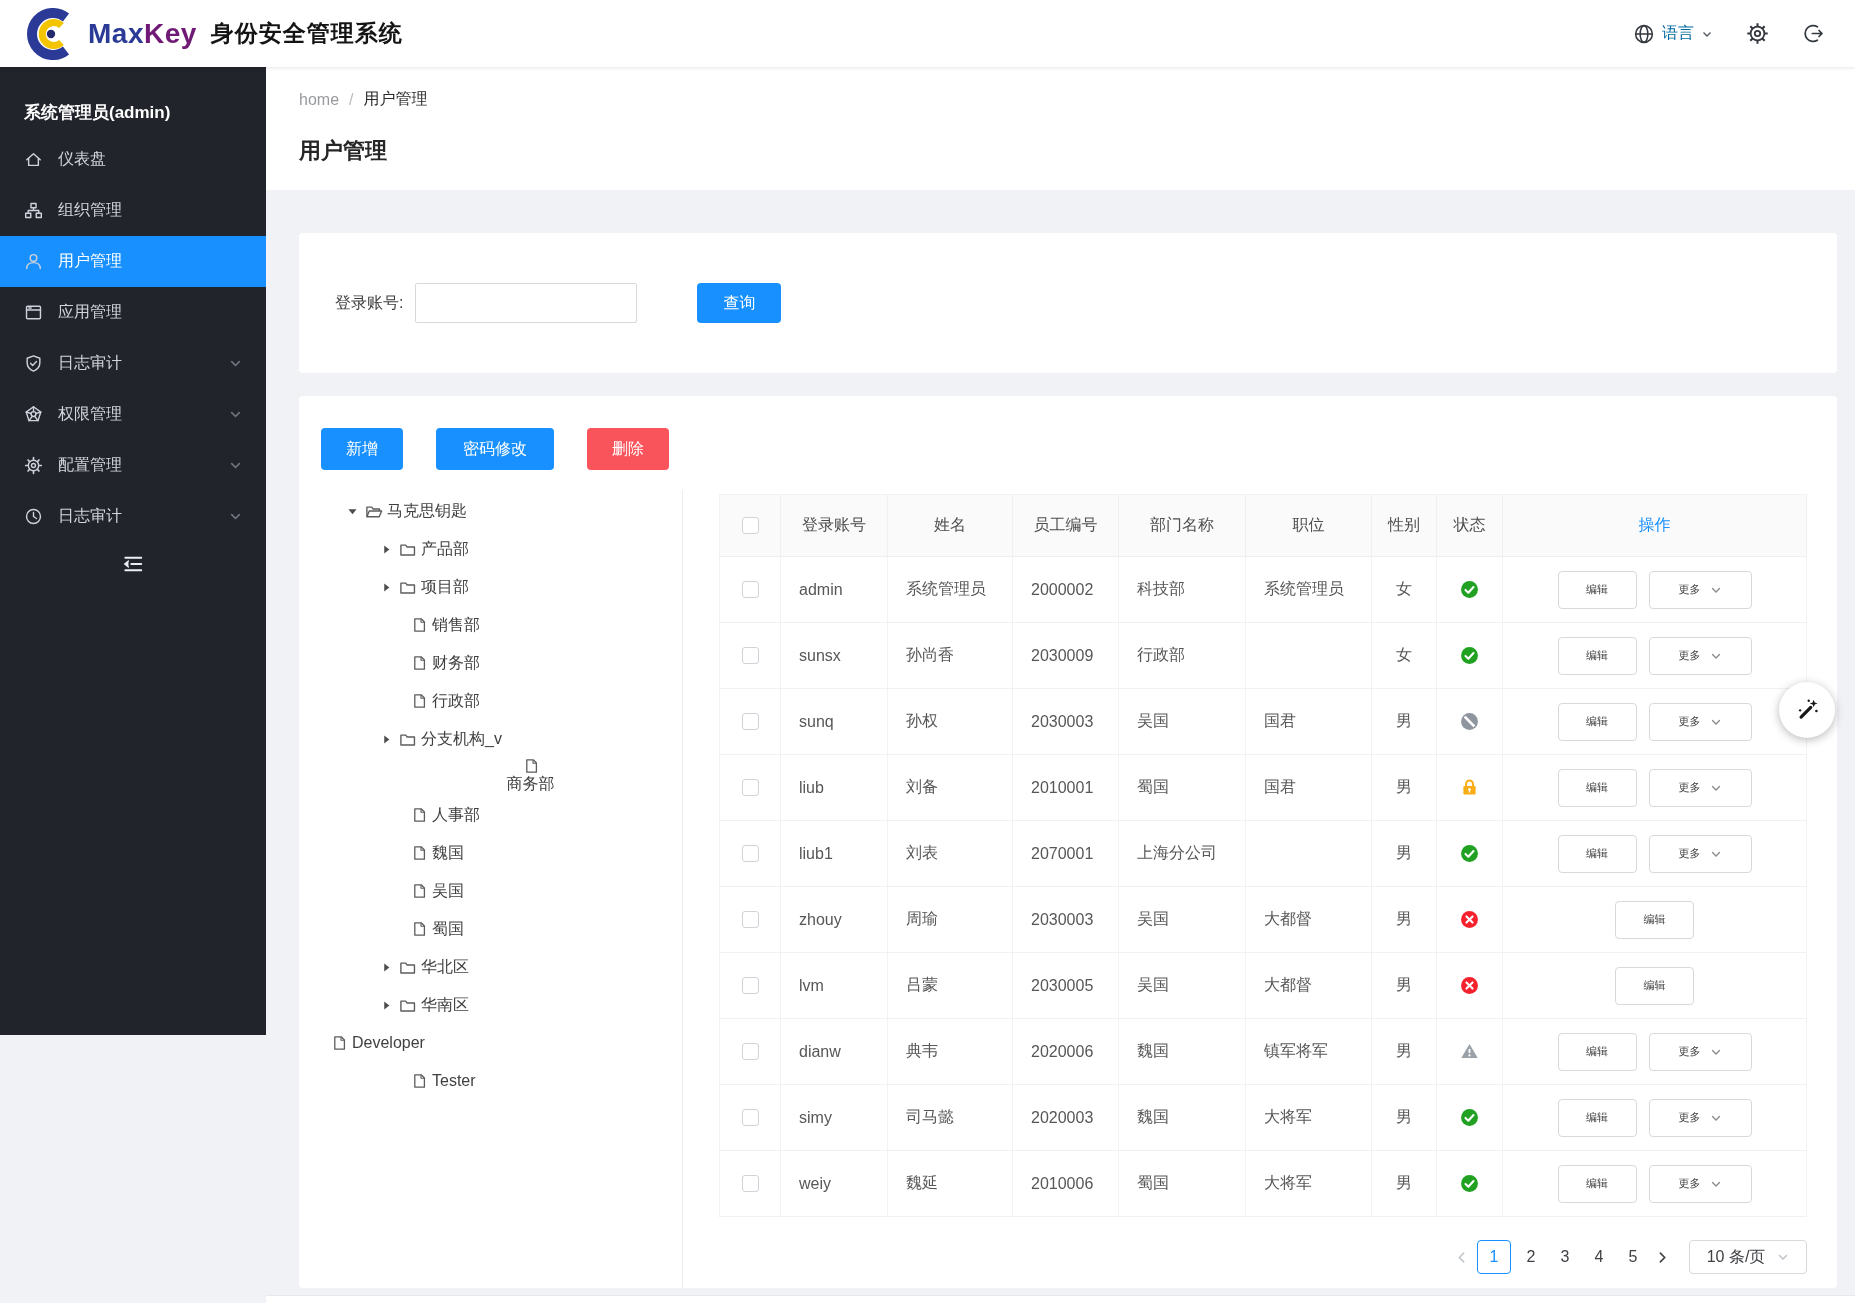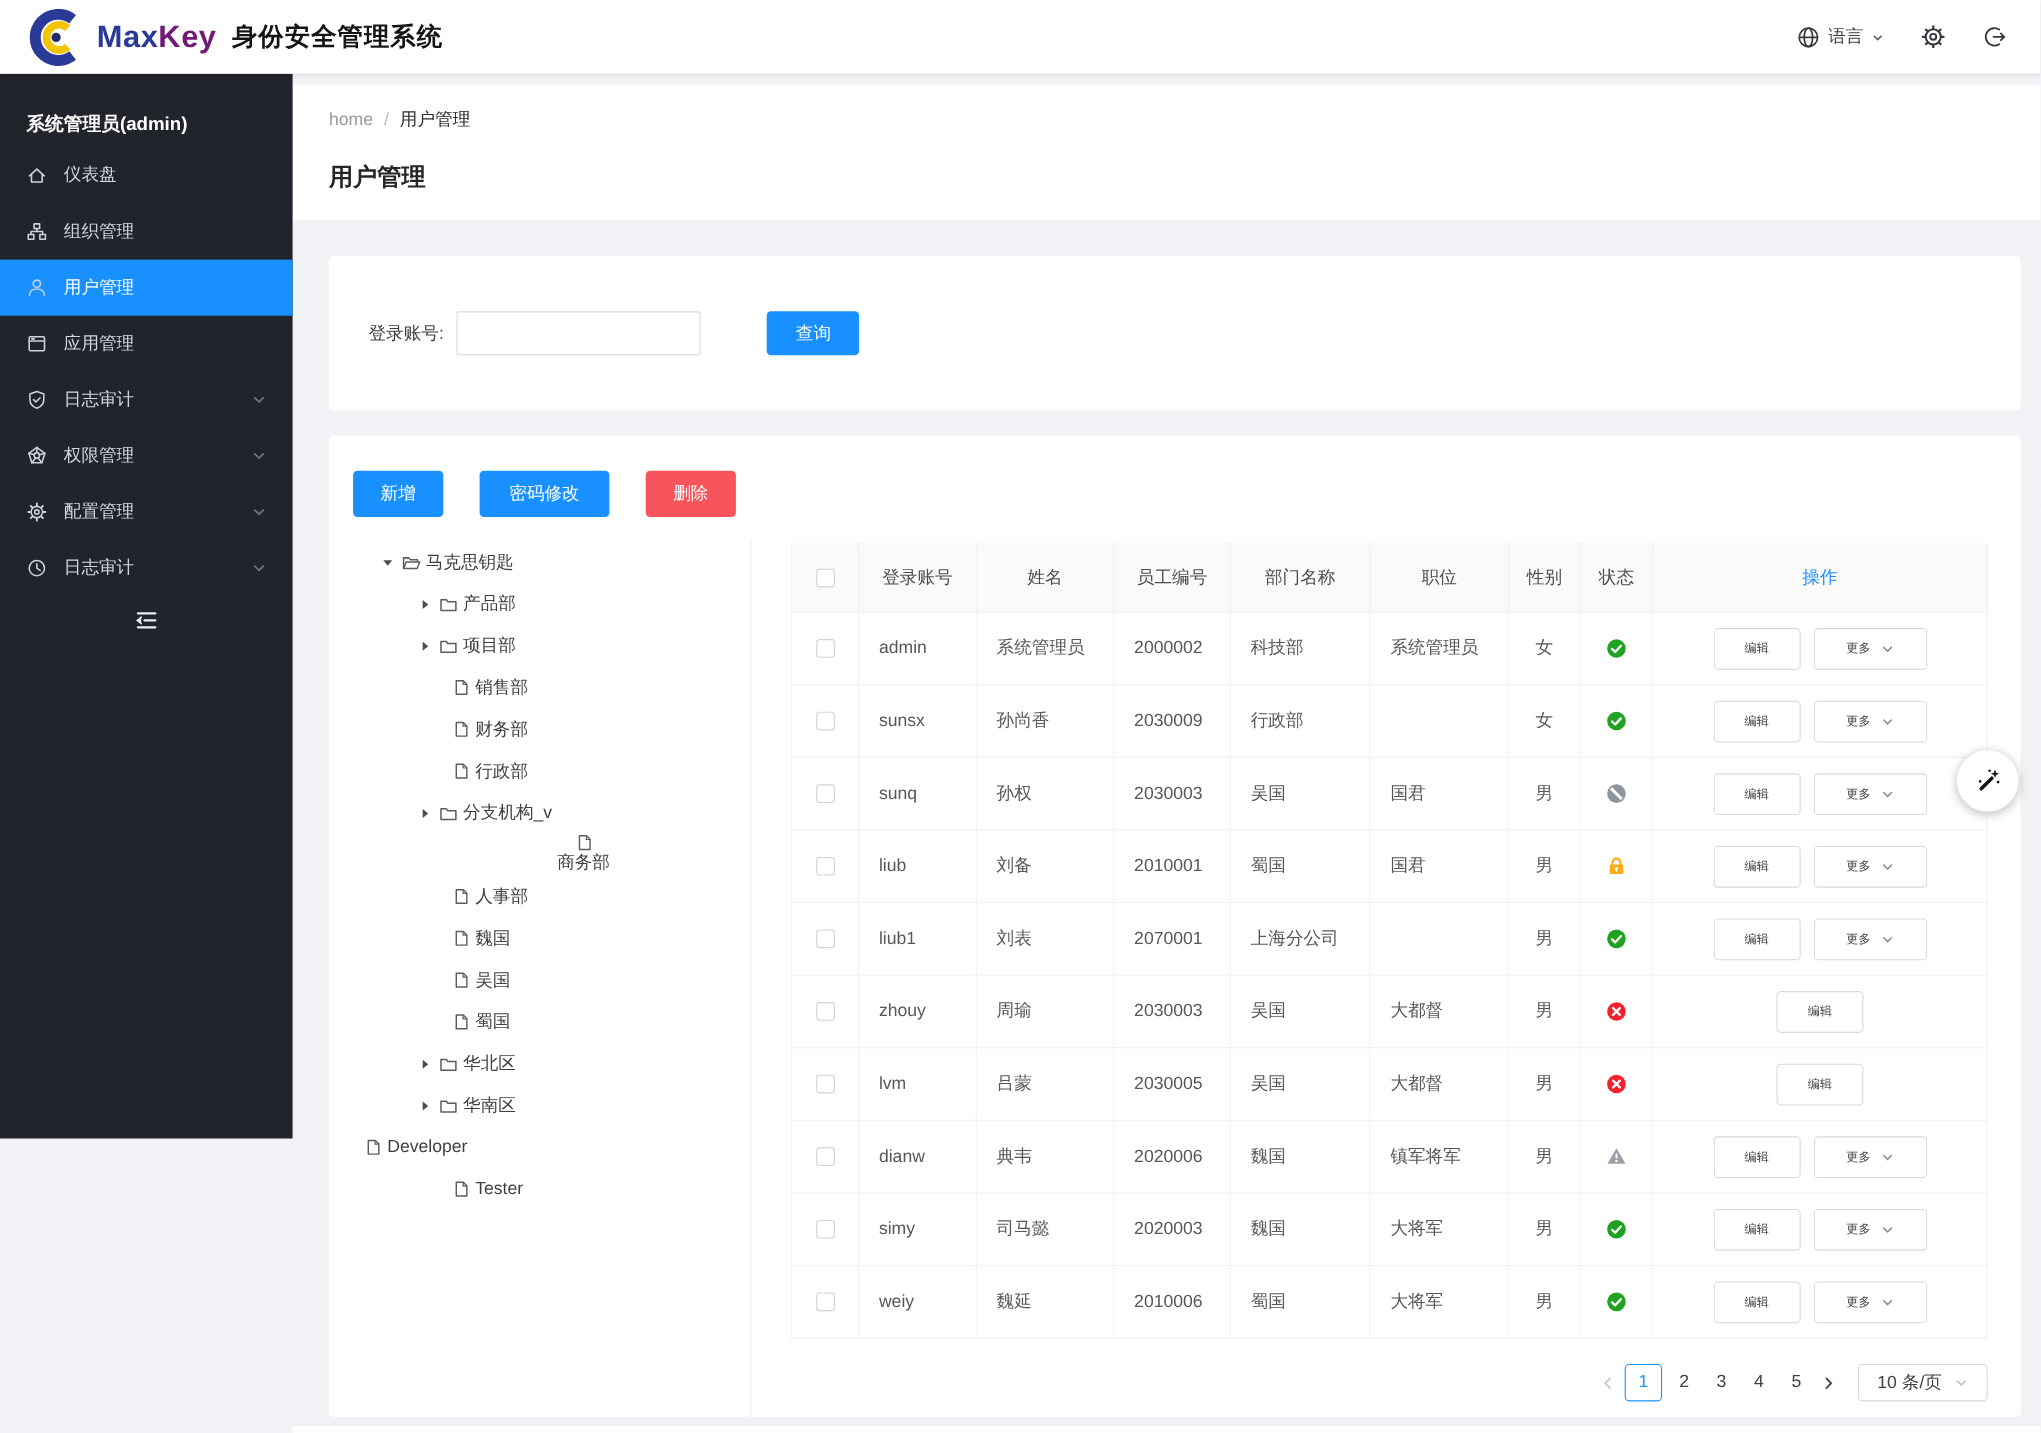--- a/index.html
+++ b/index.html
@@ -10,35 +10,35 @@
   
   .header { position:absolute; top:0; left:0; right:0; height:67px; background:#fff;
     display:flex; align-items:center; padding-left:26px; z-index:20;
     box-shadow:0 1px 4px rgba(0,0,0,.10); }
   .brand { display:flex; align-items:center; }
   .brand-text { margin-left:10px; font-size:28px; font-weight:bold; letter-spacing:.5px; }
   .brand-max { color:#2b3a97; }
   .brand-key { color:#701a75; }
   .sys-title { margin-left:14px; font-size:23px; font-weight:bold; color:#141414; letter-spacing:1px; }
   .header-right { margin-left:auto; margin-right:30px; display:flex; align-items:center; gap:32px; }
-  .lang { display:flex; align-items:center; gap:7px; font-size:16px; color:#404040; cursor:pointer; }
+  .lang { display:flex; align-items:center; gap:7px; font-size:16px; color:#0369a1; cursor:pointer; }
   .hicon { display:inline-flex; align-items:center; cursor:pointer; }
 
   
   .sidebar { position:absolute; top:67px; left:0; width:266px; height:968px;
     background:#22242c; padding-top:34px; z-index:10; }
   .side-user { color:#fff; font-size:17px; font-weight:bold; margin:0 0 10px 24px; }
   .side-item { height:51px; display:flex; align-items:center; padding-left:24px; gap:15px;
     color:#d2d5dc; font-size:16px; cursor:pointer; position:relative; }
   .side-item.selected { background:#1890ff; color:#fff; }
   .side-item .chev { position:absolute; right:24px; display:inline-flex; opacity:.65; }
   .side-collapse { margin-top:10px; display:flex; justify-content:center; cursor:pointer; }
 
   
-  .topband { position:absolute; top:77px; left:266px; right:0; height:123px; background:#fff;
+  .topband { position:absolute; top:67px; left:266px; right:0; height:123px; background:#fff;
     padding:22px 0 0 33px; }
   .breadcrumb { font-size:16px; display:flex; gap:10px; align-items:center; }
   .bc-home { color:#97999e; cursor:pointer; }
   .bc-sep { color:#b9bbc0; }
   .bc-cur { color:#2b2b2b; }
   .page-title { margin-top:26px; font-size:22px; font-weight:600; color:#262626; }
 
   
   .content { position:absolute; top:190px; left:266px; right:0; bottom:0; }
   .card { background:#fff; border-radius:4px; }

